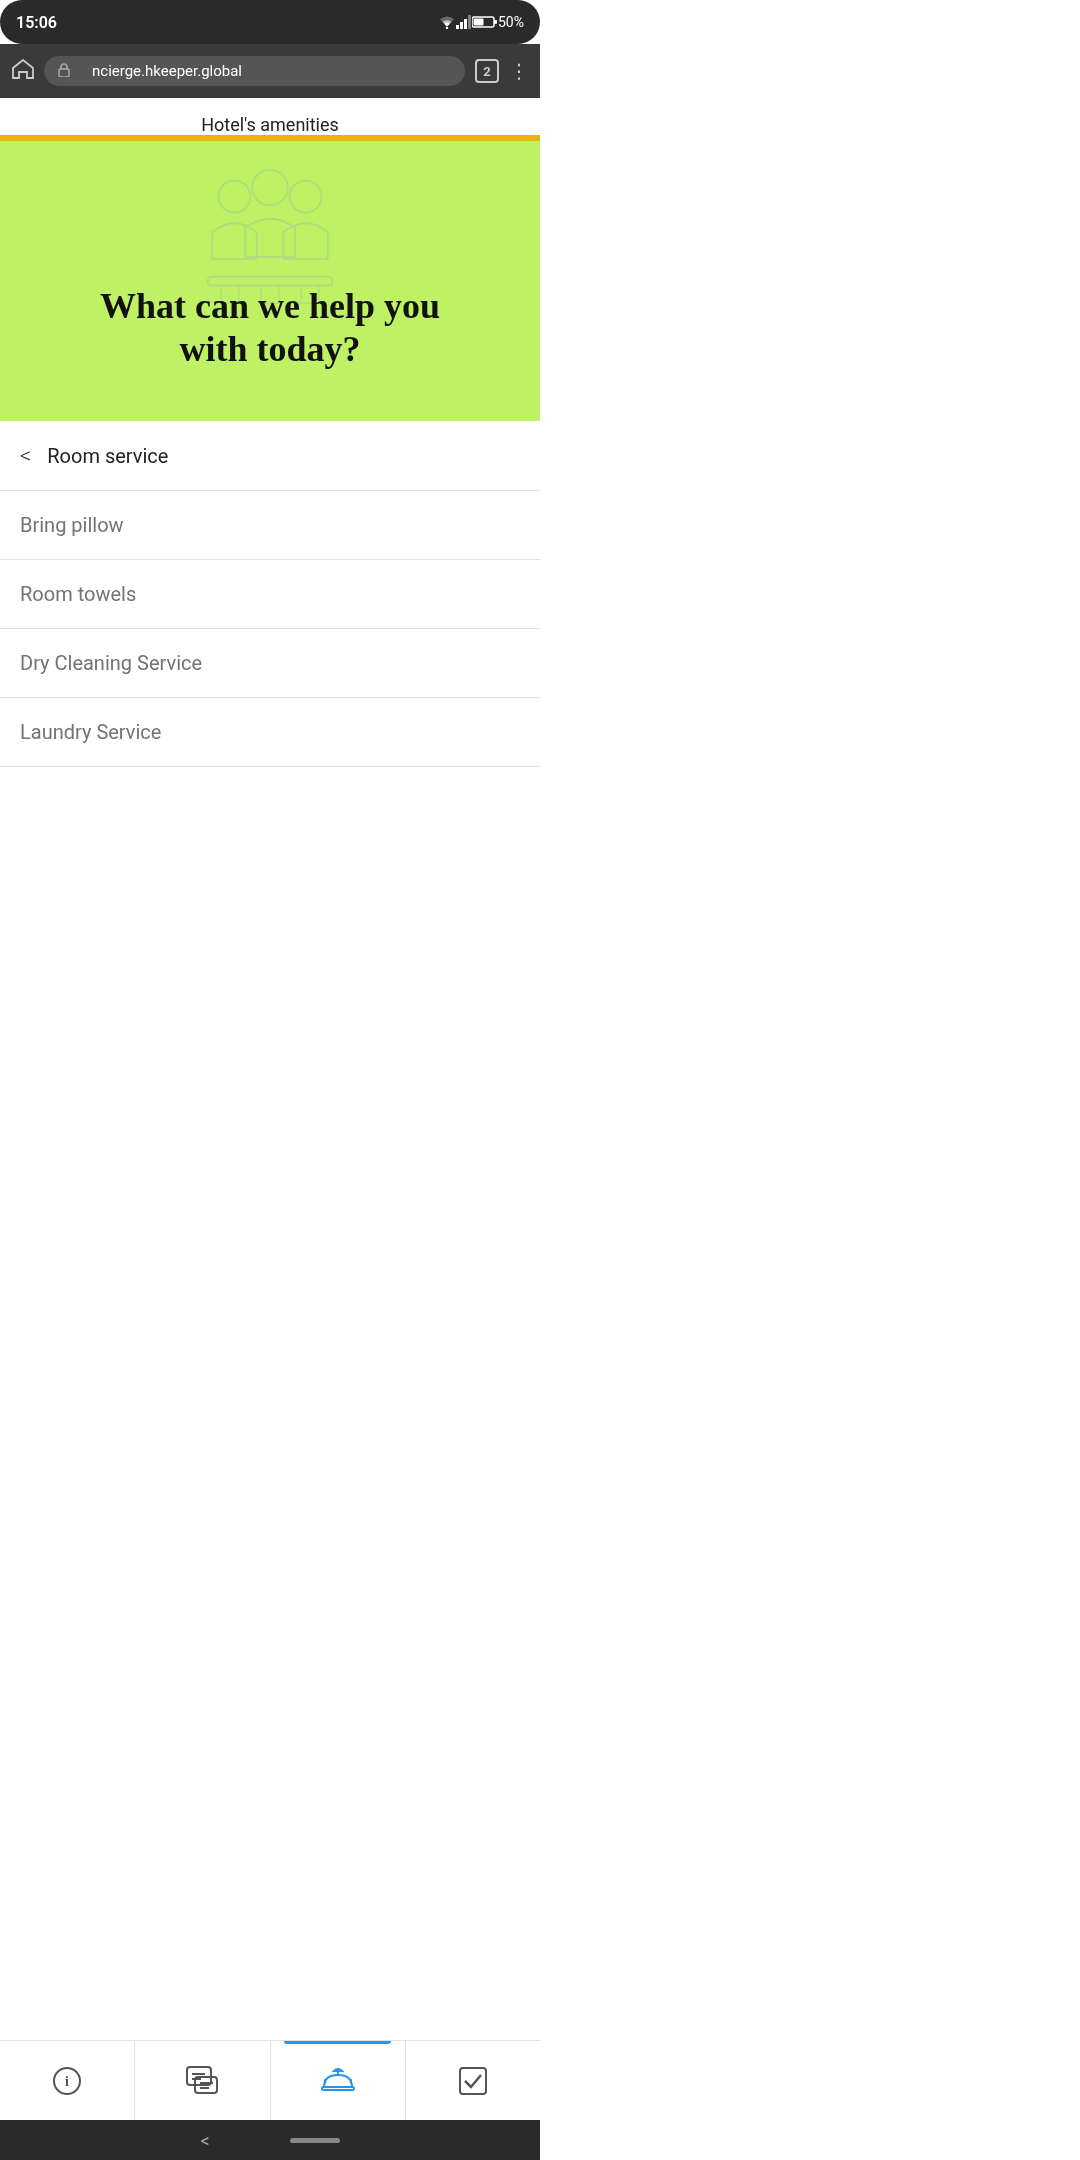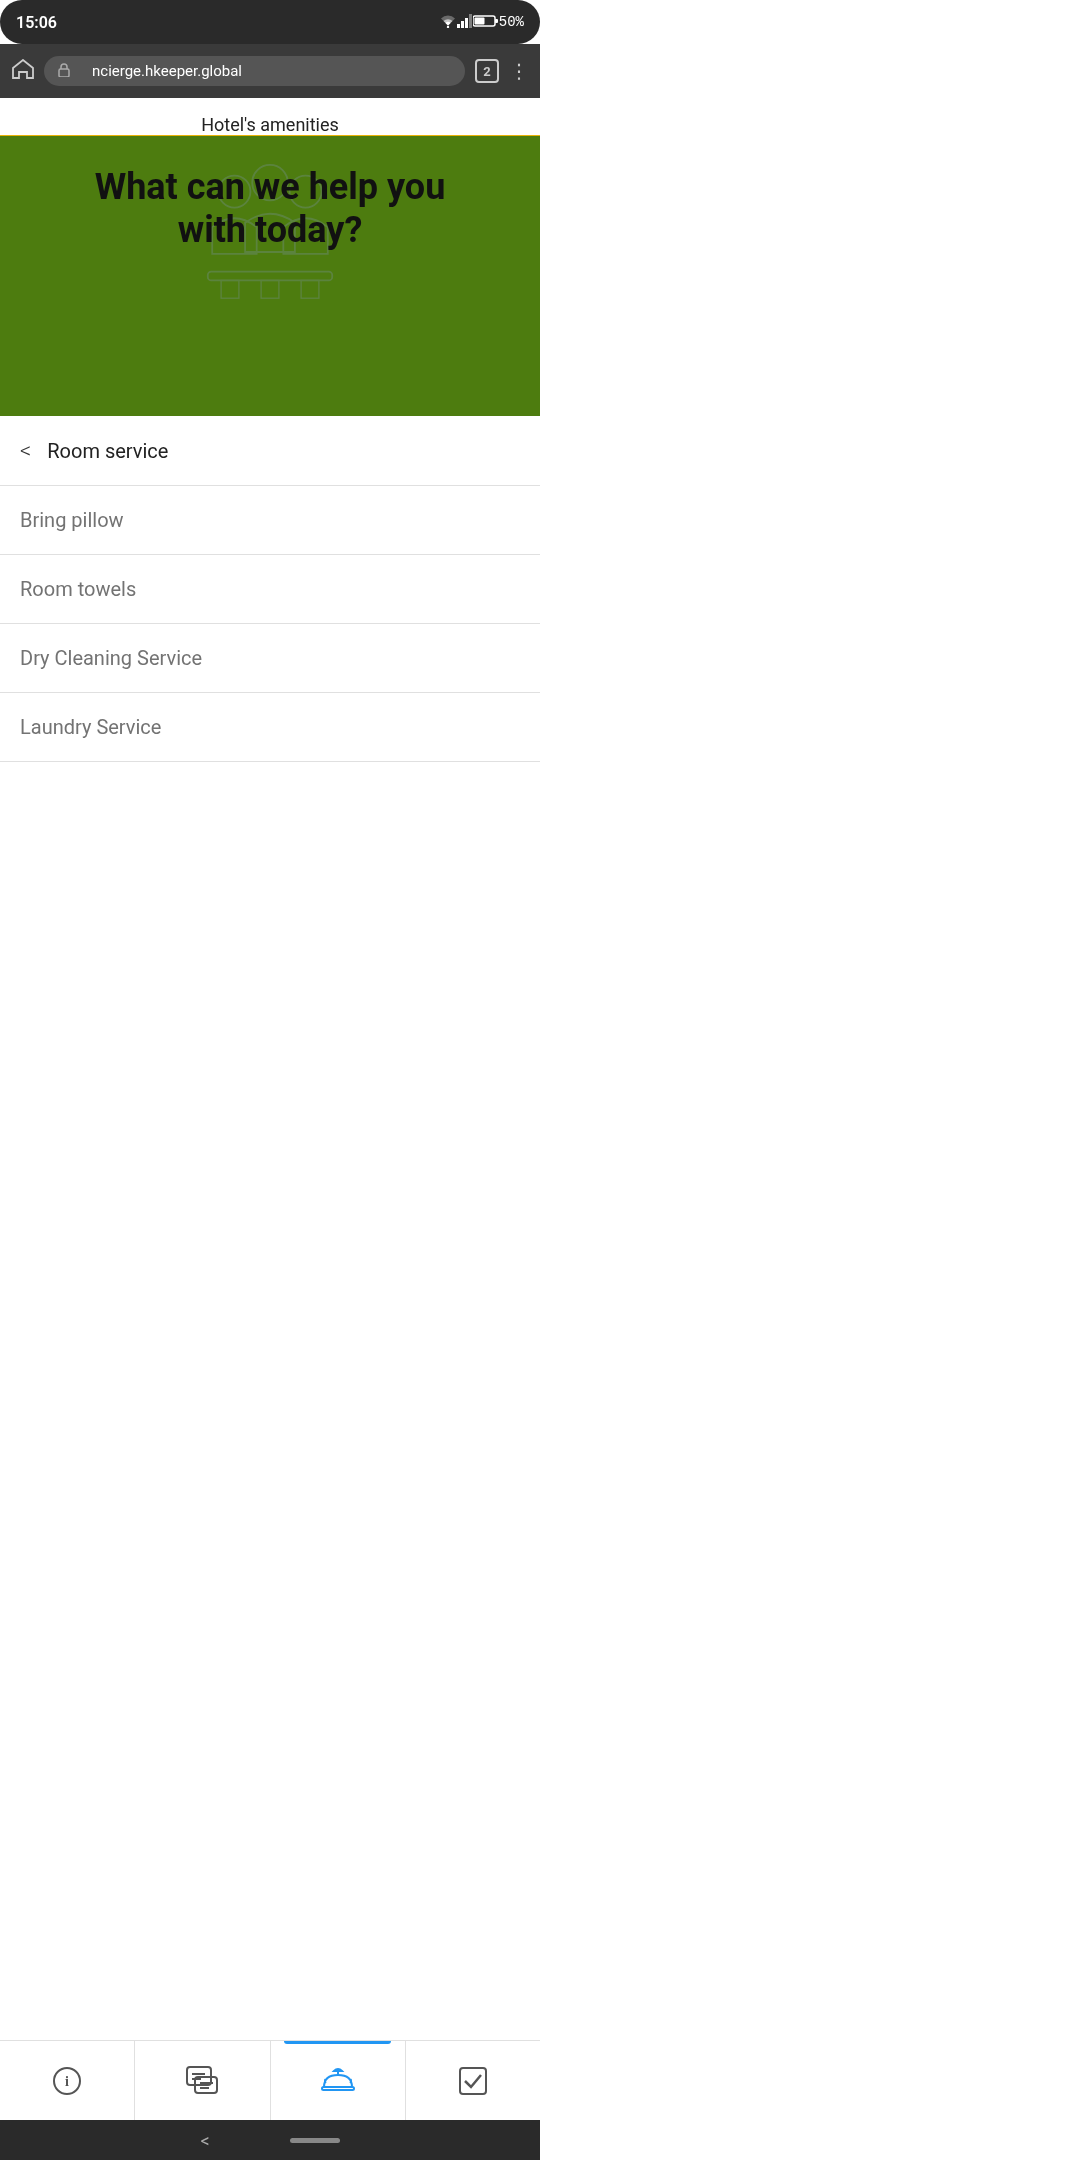--- a/index.html
+++ b/index.html
@@ -30,22 +30,22 @@
       border-radius: 22px;
     }
 
     .status-time {
       font-size: 16px;
       font-weight: 600;
     }
 
     .status-icons {
       display: flex;
+      align-items: center;
       font-size: 14px;
-      font-family: Liberation Mono, monospace;
     }
 
     .battery-text {
       font-size: 14px;
     }
 
     
     .browser-bar {
       background: #3a3a3a;
       display: flex;
@@ -97,42 +97,43 @@
     .more-icon {
       color: #ccc;
       font-size: 20px;
       letter-spacing: -1px;
     }
 
     
     .page-header {
       text-align: center;
       padding: 16px 20px 0;
-      border-bottom: 1px solid #eab308;
+      border-bottom: 6px solid #eab308;
       background: #fff;
     }
 
     .page-title {
       font-size: 18px;
       color: #222;
       font-weight: 400;
       padding-bottom: 14px;
     }
 
     
     .hero-section {
-      background: #4d7c0f;
+      background: #bef264;
       padding: 30px 20px 50px;
       text-align: center;
       position: relative;
       min-height: 280px;
       display: flex;
       flex-direction: column;
       align-items: center;
-      justify-content: flex-start;
+      justify-content: flex-end;
+      font-family: Liberation Serif, serif;
     }
 
     .hero-illustration {
       position: absolute;
       top: 20px;
       left: 50%;
       transform: translateX(-50%);
       opacity: 0.25;
     }
 

